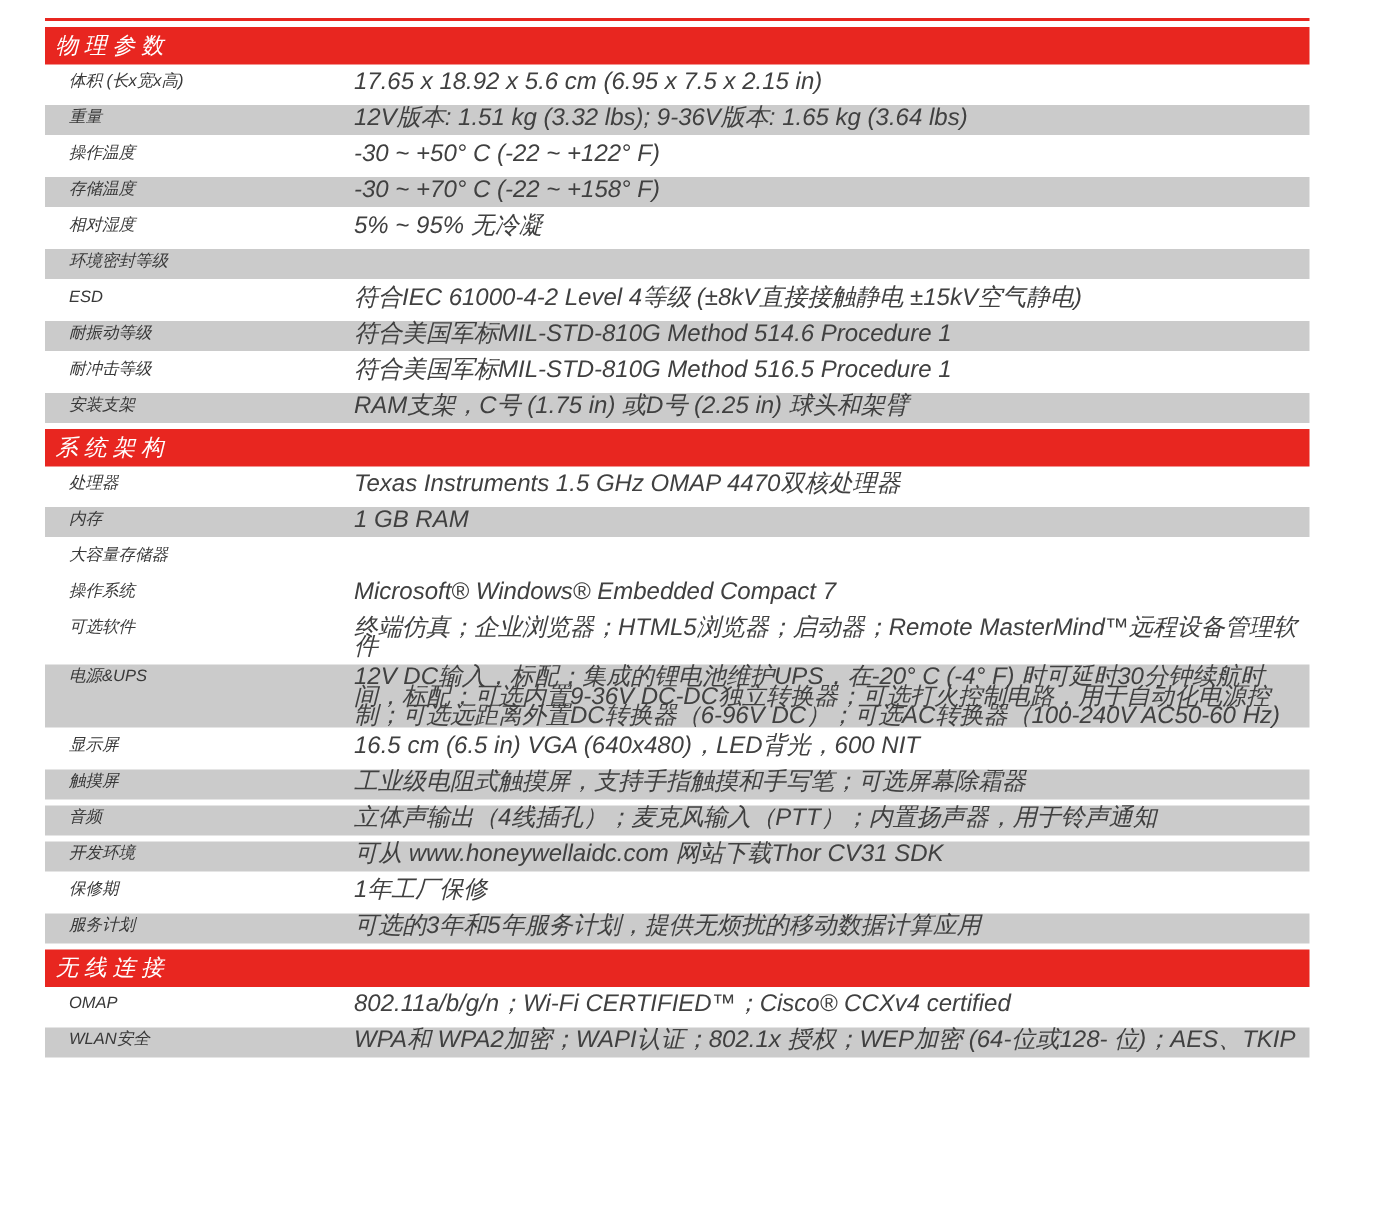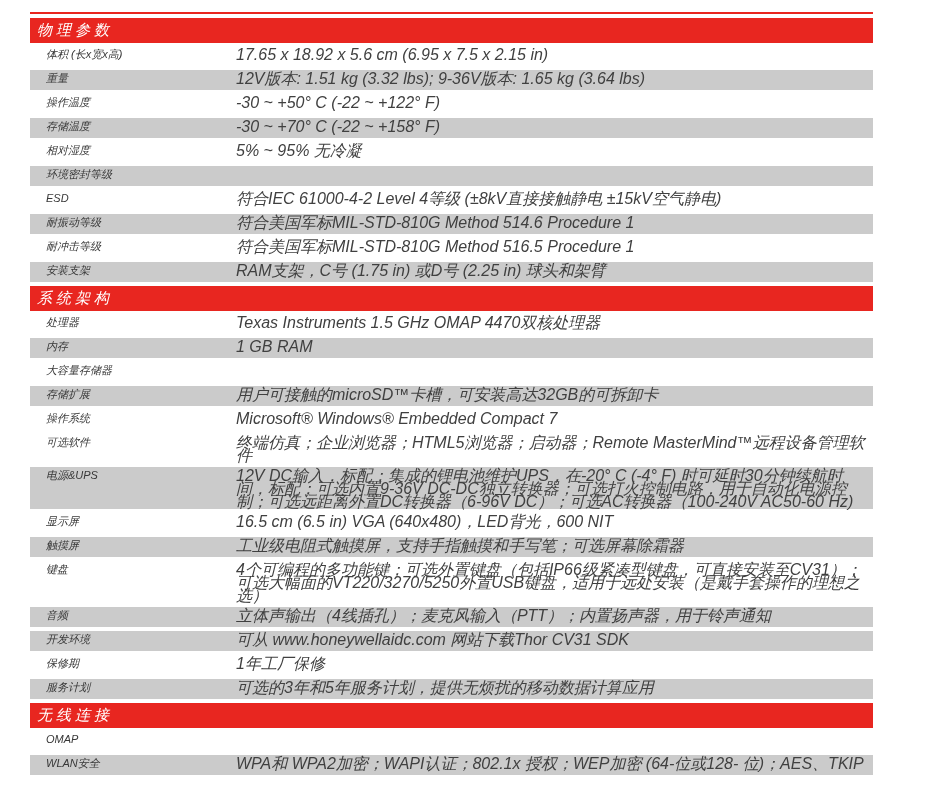--- a/index.html
+++ b/index.html
@@ -138,24 +138,20 @@
 
   <div class="spec-row stripe">
     <div class="spec-label">内存</div>
     <div class="spec-value">1 GB RAM</div>
   </div>
 
   <div class="spec-row">
     <div class="spec-label">大容量存储器</div>
   </div>
 
-  <div class="spec-row stripe">
-    <div class="spec-label">存储扩展</div>
-    <div class="spec-value">用户可接触的microSD™卡槽，可安装高达32GB的可拆卸卡</div>
-  </div>
 
   <div class="spec-row">
     <div class="spec-label">操作系统</div>
     <div class="spec-value">Microsoft® Windows® Embedded Compact 7</div>
   </div>
 
 
   <div class="spec-row">
     <div class="spec-label">可选软件</div>
     <div class="spec-value">终端仿真；企业浏览器；HTML5浏览器；启动器；Remote MasterMind™远程设备管理软件</div>
@@ -169,24 +165,20 @@
   <div class="spec-row">
     <div class="spec-label">显示屏</div>
     <div class="spec-value">16.5 cm (6.5 in) VGA (640x480)，LED背光，600 NIT</div>
   </div>
 
   <div class="spec-row stripe">
     <div class="spec-label">触摸屏</div>
     <div class="spec-value">工业级电阻式触摸屏，支持手指触摸和手写笔；可选屏幕除霜器</div>
   </div>
 
-  <div class="spec-row">
-    <div class="spec-label">键盘</div>
-    <div class="spec-value">4个可编程的多功能键；可选外置键盘（包括IP66级紧凑型键盘，可直接安装至CV31）；可选大幅面的VT220/3270/5250外置USB键盘，适用于远处安装（是戴手套操作的理想之选）</div>
-  </div>
 
   <div class="spec-row stripe">
     <div class="spec-label">音频</div>
     <div class="spec-value">立体声输出（4线插孔）；麦克风输入（PTT）；内置扬声器，用于铃声通知</div>
   </div>
 
 
   <div class="spec-row stripe">
     <div class="spec-label">开发环境</div>
     <div class="spec-value">可从 www.honeywellaidc.com 网站下载Thor CV31 SDK</div>
@@ -204,20 +196,21 @@
 </div>
   </div>
 
   <div class="section">
     <div class="section-header">
       <span>无线连接</span>
     </div>
     <div class="section-body">
   <div class="spec-row">
     <div class="spec-label">OMAP</div>
+    <div class="spec-value">802.11a/b/g/n；Wi-Fi CERTIFIED™；Cisco® CCXv4 certified</div>
   </div>
 
   <div class="spec-row stripe">
     <div class="spec-label">WLAN安全</div>
     <div class="spec-value">WPA和 WPA2加密；WAPI认证；802.1x 授权；WEP加密 (64-位或128- 位)；AES、TKIP</div>
   </div>
 
 </div>
   </div>
 </div>

